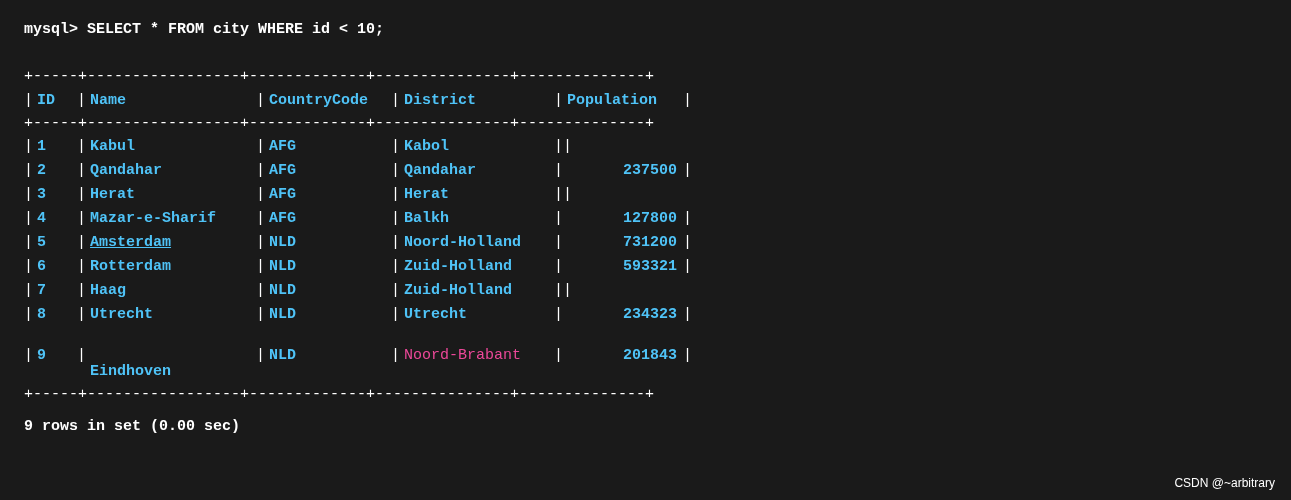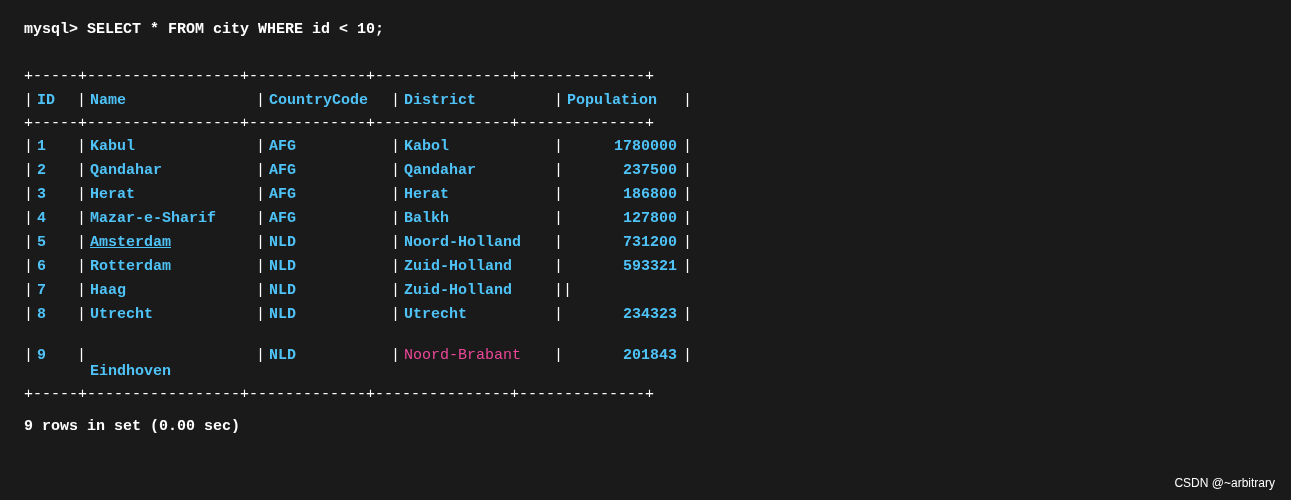--- a/index.html
+++ b/index.html
@@ -78,21 +78,20 @@
       <div class="t-row">
       <span class="pipe" style="color:#ffffff;">|</span>
       <span style="width:44px;display:inline-block;padding-left:4px;color:#4fc3f7;font-weight:bold;">1</span>
       <span class="pipe" style="color:#ffffff;">|</span>
       <span style="width:170px;display:inline-block;padding-left:4px;color:#4fc3f7;font-weight:bold;">Kabul</span>
       <span class="pipe" style="color:#ffffff;">|</span>
       <span style="width:126px;display:inline-block;padding-left:4px;color:#4fc3f7;font-weight:bold;">AFG</span>
       <span class="pipe" style="color:#ffffff;">|</span>
       <span style="width:154px;display:inline-block;padding-left:4px;color:#4fc3f7;font-weight:bold;">Kabol</span>
       <span class="pipe" style="color:#ffffff;">|</span>
-      <span style="width:120px;display:inline-block;padding-left:4px;color:#4fc3f7;font-weight:bold;text-align:right;padding-right:6px;">1780000</span>
       <span class="pipe" style="color:#ffffff;">|</span>
     </div>
       <div class="t-row">
       <span class="pipe" style="color:#ffffff;">|</span>
       <span style="width:44px;display:inline-block;padding-left:4px;color:#4fc3f7;font-weight:bold;">2</span>
       <span class="pipe" style="color:#ffffff;">|</span>
       <span style="width:170px;display:inline-block;padding-left:4px;color:#4fc3f7;font-weight:bold;">Qandahar</span>
       <span class="pipe" style="color:#ffffff;">|</span>
       <span style="width:126px;display:inline-block;padding-left:4px;color:#4fc3f7;font-weight:bold;">AFG</span>
       <span class="pipe" style="color:#ffffff;">|</span>
@@ -104,21 +103,20 @@
       <div class="t-row">
       <span class="pipe" style="color:#ffffff;">|</span>
       <span style="width:44px;display:inline-block;padding-left:4px;color:#4fc3f7;font-weight:bold;">3</span>
       <span class="pipe" style="color:#ffffff;">|</span>
       <span style="width:170px;display:inline-block;padding-left:4px;color:#4fc3f7;font-weight:bold;">Herat</span>
       <span class="pipe" style="color:#ffffff;">|</span>
       <span style="width:126px;display:inline-block;padding-left:4px;color:#4fc3f7;font-weight:bold;">AFG</span>
       <span class="pipe" style="color:#ffffff;">|</span>
       <span style="width:154px;display:inline-block;padding-left:4px;color:#4fc3f7;font-weight:bold;">Herat</span>
       <span class="pipe" style="color:#ffffff;">|</span>
-      <span style="width:120px;display:inline-block;padding-left:4px;color:#4fc3f7;font-weight:bold;text-align:right;padding-right:6px;">186800</span>
       <span class="pipe" style="color:#ffffff;">|</span>
     </div>
       <div class="t-row">
       <span class="pipe" style="color:#ffffff;">|</span>
       <span style="width:44px;display:inline-block;padding-left:4px;color:#4fc3f7;font-weight:bold;">4</span>
       <span class="pipe" style="color:#ffffff;">|</span>
       <span style="width:170px;display:inline-block;padding-left:4px;color:#4fc3f7;font-weight:bold;">Mazar-e-Sharif</span>
       <span class="pipe" style="color:#ffffff;">|</span>
       <span style="width:126px;display:inline-block;padding-left:4px;color:#4fc3f7;font-weight:bold;">AFG</span>
       <span class="pipe" style="color:#ffffff;">|</span>

